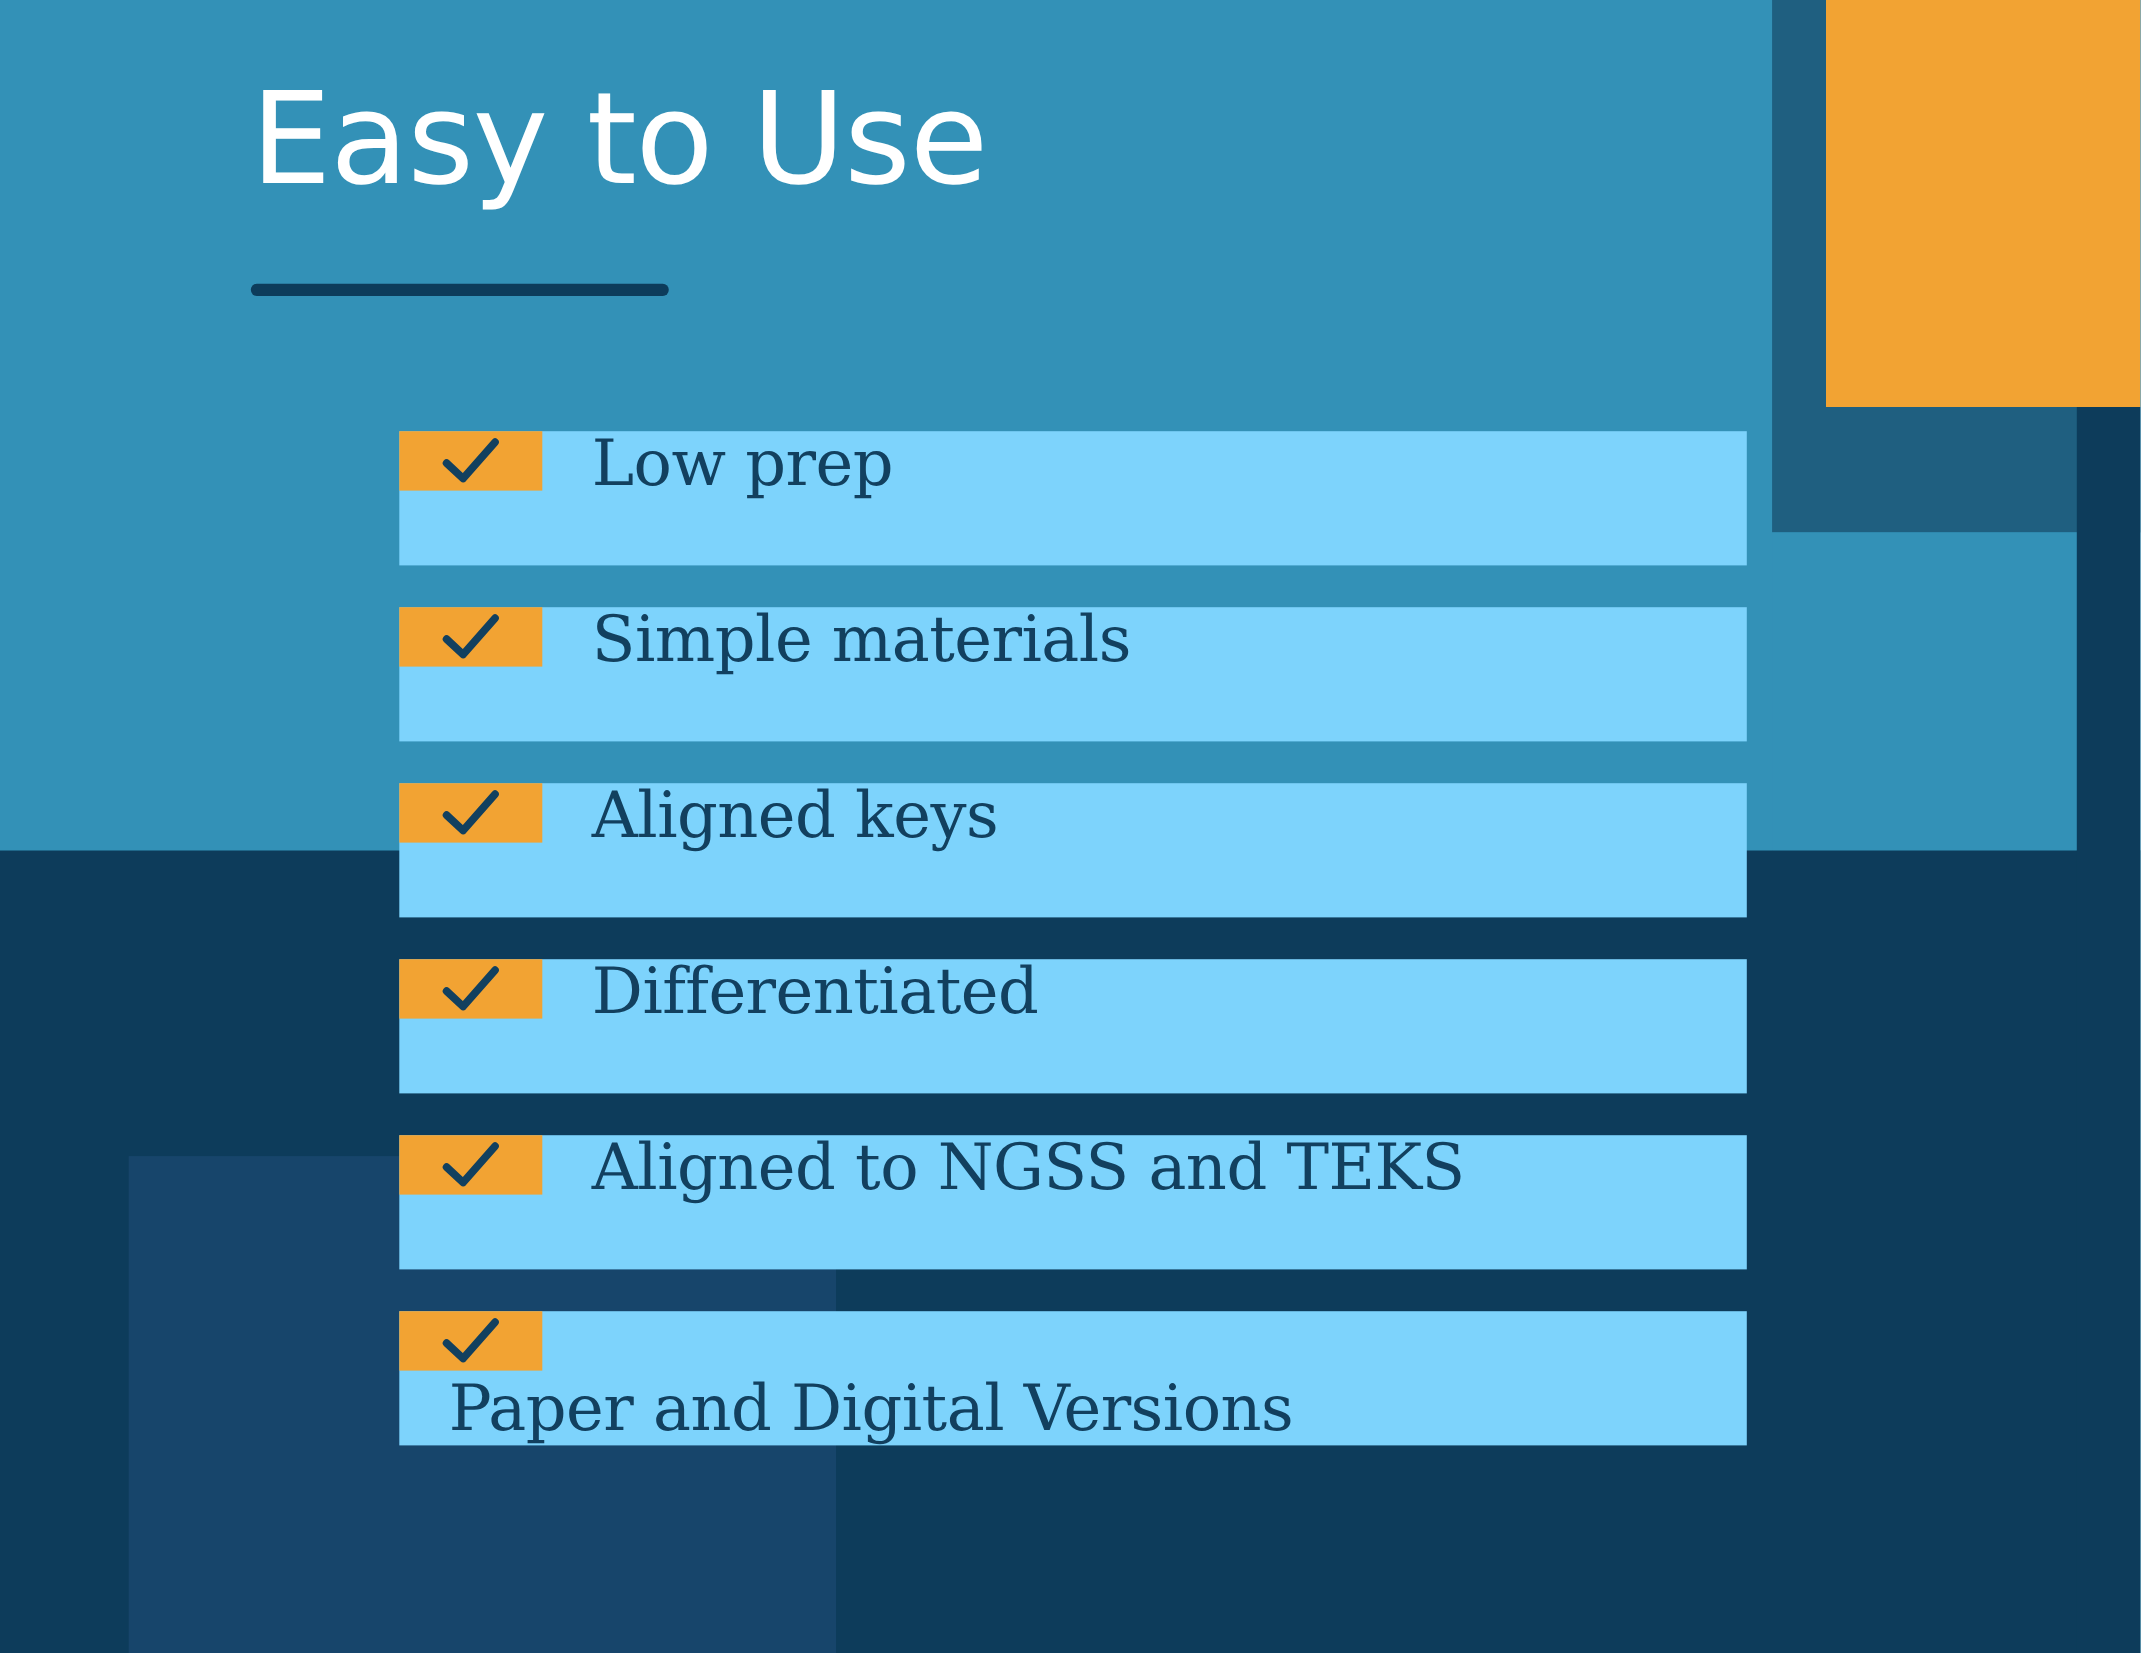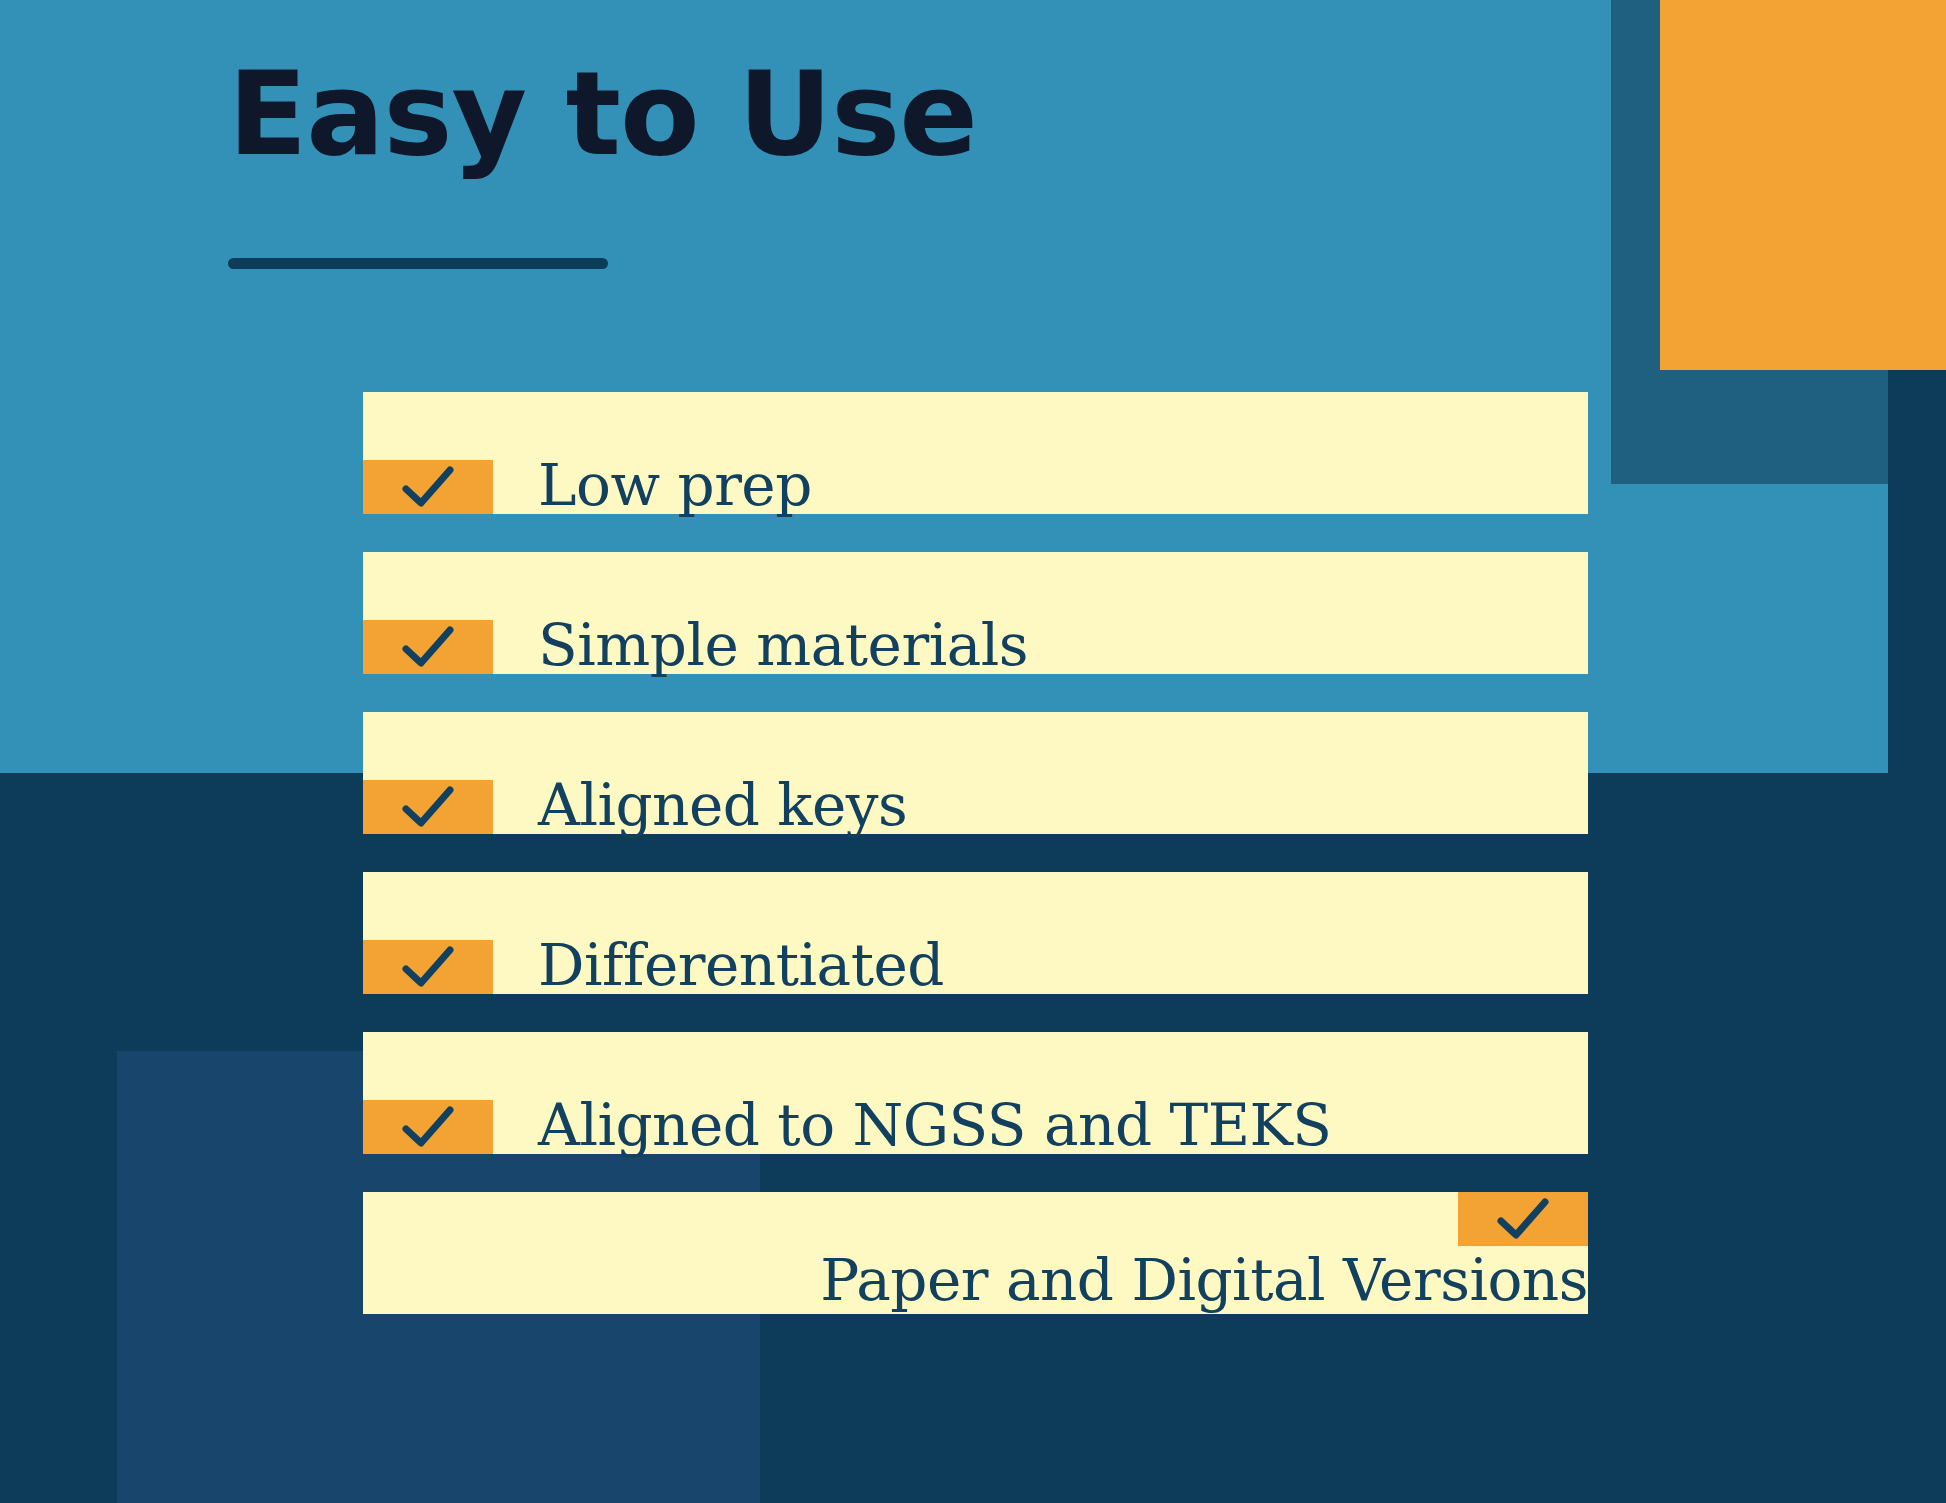--- a/index.html
+++ b/index.html
@@ -31,27 +31,27 @@
   .bg-midblue-topright { left: 1611px;top: 0;     width: 335px;  height: 484px;  background: #1f5f80; }
   .bg-orange-topright  { left: 1660px;top: 0;     width: 286px;  height: 370px;  background: #f2a333; }
   .bg-navy-rightcol    { left: 1888px;top: 370px; width: 58px;   height: 1133px; background: #0d3c5b; }
   .bg-teal-rightstrip  { left: 1611px;top: 484px; width: 277px;  height: 289px;  background: #3391b7; }
   .bg-navy-leftblock   { left: 117px; top: 1051px;width: 643px;  height: 452px;  background: #17456b; }
 
   
   .title {
     position: absolute;
     left: 228px;
-    top: 49px;
+    top: 62px;
     font-family: "DejaVu Sans", sans-serif;
-    font-weight: bold;
+    font-weight: normal;
     font-size: 116px;
     line-height: 1.12;
     letter-spacing: -1px;
-    color: #0f172a;
+    color: #ffffff;
     white-space: nowrap;
   }
 
   .title-rule {
     position: absolute;
     left: 228px;
     top: 258px;
     width: 380px;
     height: 11px;
     border-radius: 6px;
@@ -61,24 +61,24 @@
   
   .checklist {
     position: absolute;
     left: 363px;
     top: 392px;
     width: 1225px;
   }
 
   .check-row {
     display: flex;
-    align-items: flex-end;
+    align-items: flex-start;
     height: 122px;
     margin-bottom: 38px;
-    background: #fef9c3;
+    background: #7dd3fc;
   }
 
   .check-row:last-child { margin-bottom: 0; flex-direction: column; }
 
   .check-box {
     flex: 0 0 auto;
     width: 130px;
     background: #f2a333;
     display: flex;
     align-items: center;

